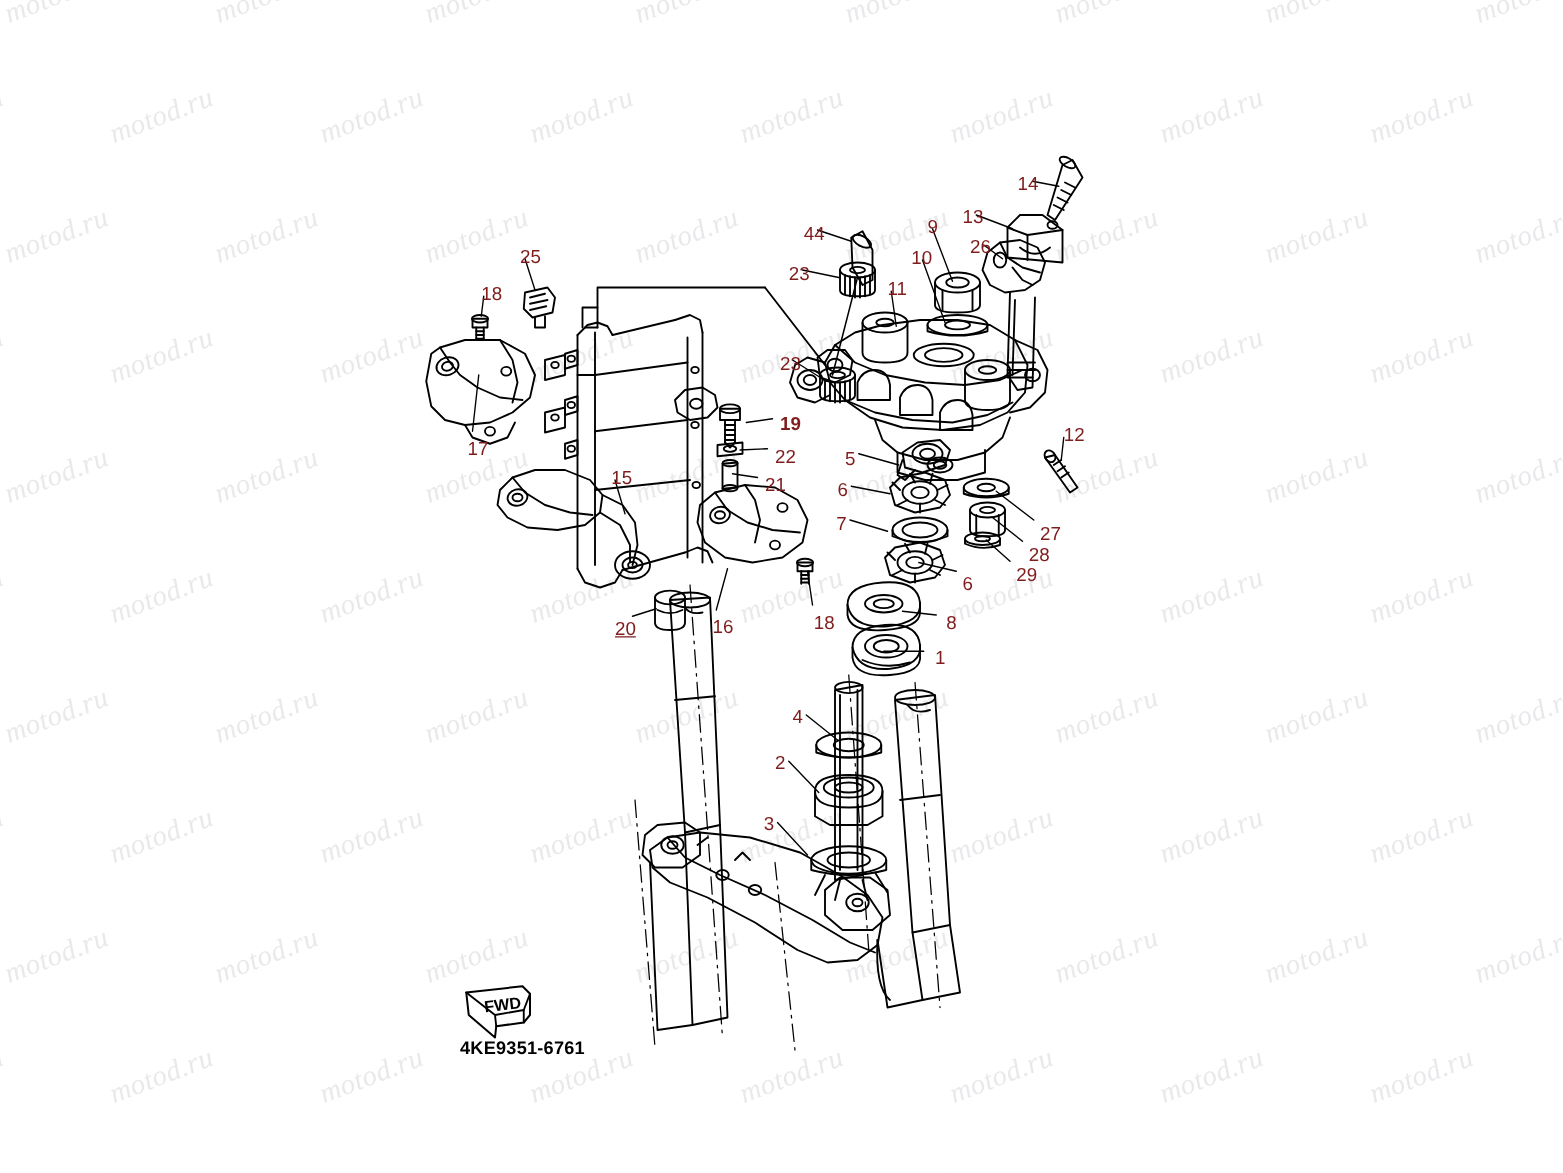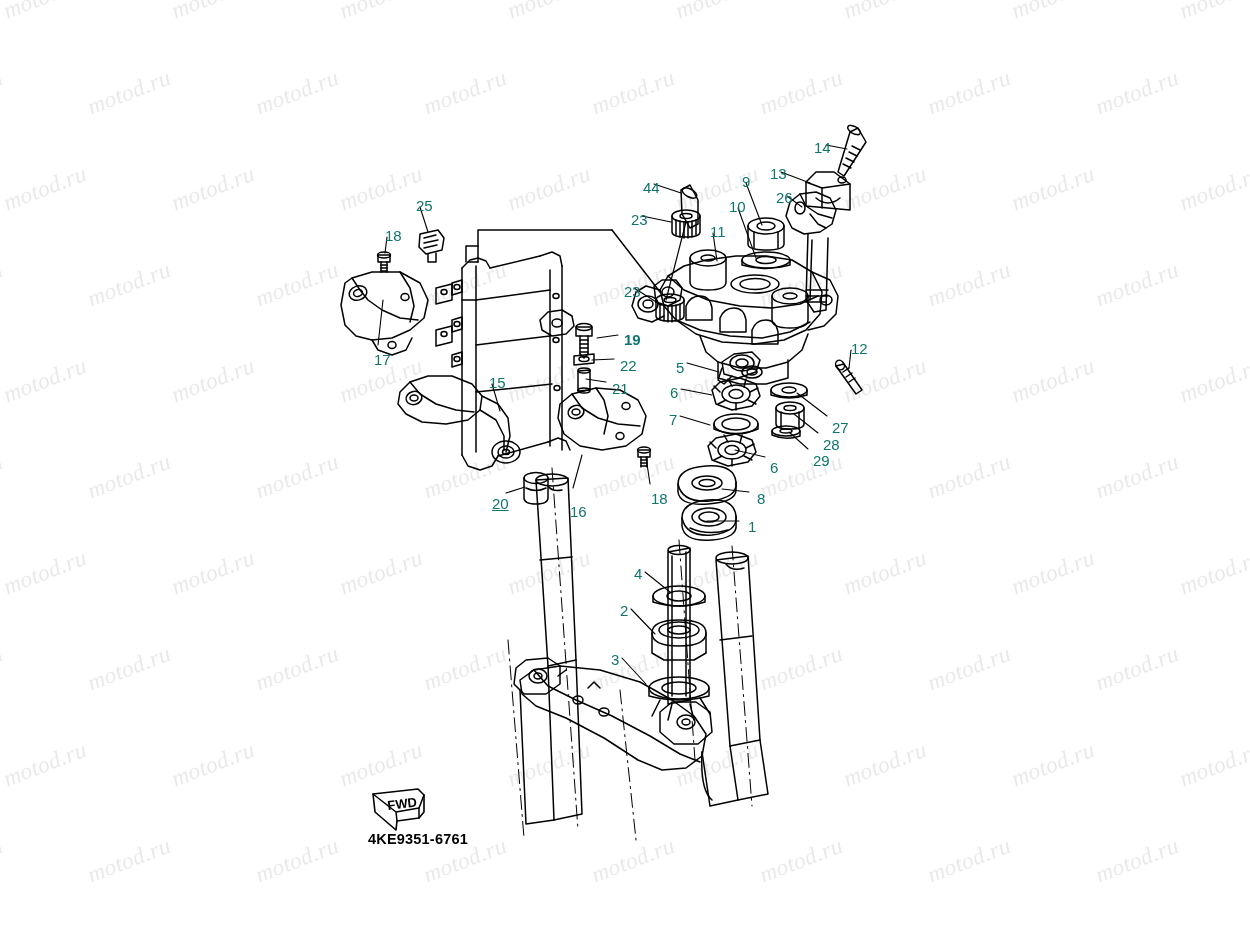--- a/index.html
+++ b/index.html
@@ -3,21 +3,21 @@
 <meta charset="utf-8">
 <style>
   html,body{margin:0;padding:0;}
   body{width:1250px;height:938px;background:#ffffff;position:relative;overflow:hidden;
        font-family:"Liberation Sans",sans-serif;}
   #wm{position:absolute;inset:0;overflow:hidden;z-index:0;pointer-events:none;}
   .wm{position:absolute;color:#e9e9ec;font-size:23px;font-style:italic;
       font-family:"Liberation Serif",serif;white-space:nowrap;
       transform:rotate(-21deg);transform-origin:left top;letter-spacing:.4px;}
   #art{position:absolute;inset:0;z-index:2;}
-  .lbl{position:absolute;z-index:4;font-size:15px;color:#0f766e;
+  .lbl{position:absolute;z-index:4;font-size:15px;color:#7f1d1d;
        font-family:"Liberation Sans",sans-serif;font-weight:400;
        line-height:1;white-space:nowrap;}
   #pn{position:absolute;left:368px;top:831px;z-index:4;font-size:14.5px;
       font-weight:bold;color:#000;letter-spacing:.2px;}
 </style>
 </head>
 <body>
 
 <div id="wm">
     <span class="wm" style="left: 0px; top: 0px;">motod.ru</span>
@@ -509,21 +509,21 @@
 <div class="lbl" style="left: 669px; top: 412px;">7</div>
 <div class="lbl" style="left: 770px; top: 460px;">6</div>
 <div class="lbl" style="left: 757px; top: 491px;">8</div>
 <div class="lbl" style="left: 742px; top: 174px;">9</div>
 <div class="lbl" style="left: 729px; top: 199px;">10</div>
 <div class="lbl" style="left: 710px; top: 224px;">11</div>
 <div class="lbl" style="left: 851px; top: 341px;">12</div>
 <div class="lbl" style="left: 770px; top: 166px;">13</div>
 <div class="lbl" style="left: 814px; top: 140px;">14</div>
 <div class="lbl" style="left: 489px; top: 375px;">15</div>
-<div class="lbl" style="left: 570px; top: 494px; margin-top: 10px;">16</div>
+<div class="lbl" style="left: 570px; top: 494px;">16</div>
 <div class="lbl" style="left: 374px; top: 352px;">17</div>
 <div class="lbl" style="left: 385px; top: 228px;">18</div>
 <div class="lbl" style="left: 651px; top: 491px;">18</div>
 <div class="lbl" style="left: 624px; top: 332px; font-weight: bold;">19</div>
 <div class="lbl" style="left: 492px; top: 496px; text-decoration: underline;">20</div>
 <div class="lbl" style="left: 612px; top: 381px;">21</div>
 <div class="lbl" style="left: 620px; top: 358px;">22</div>
 <div class="lbl" style="left: 631px; top: 212px;">23</div>
 <div class="lbl" style="left: 624px; top: 284px;">23</div>
 <div class="lbl" style="left: 643px; top: 180px;">44</div>

